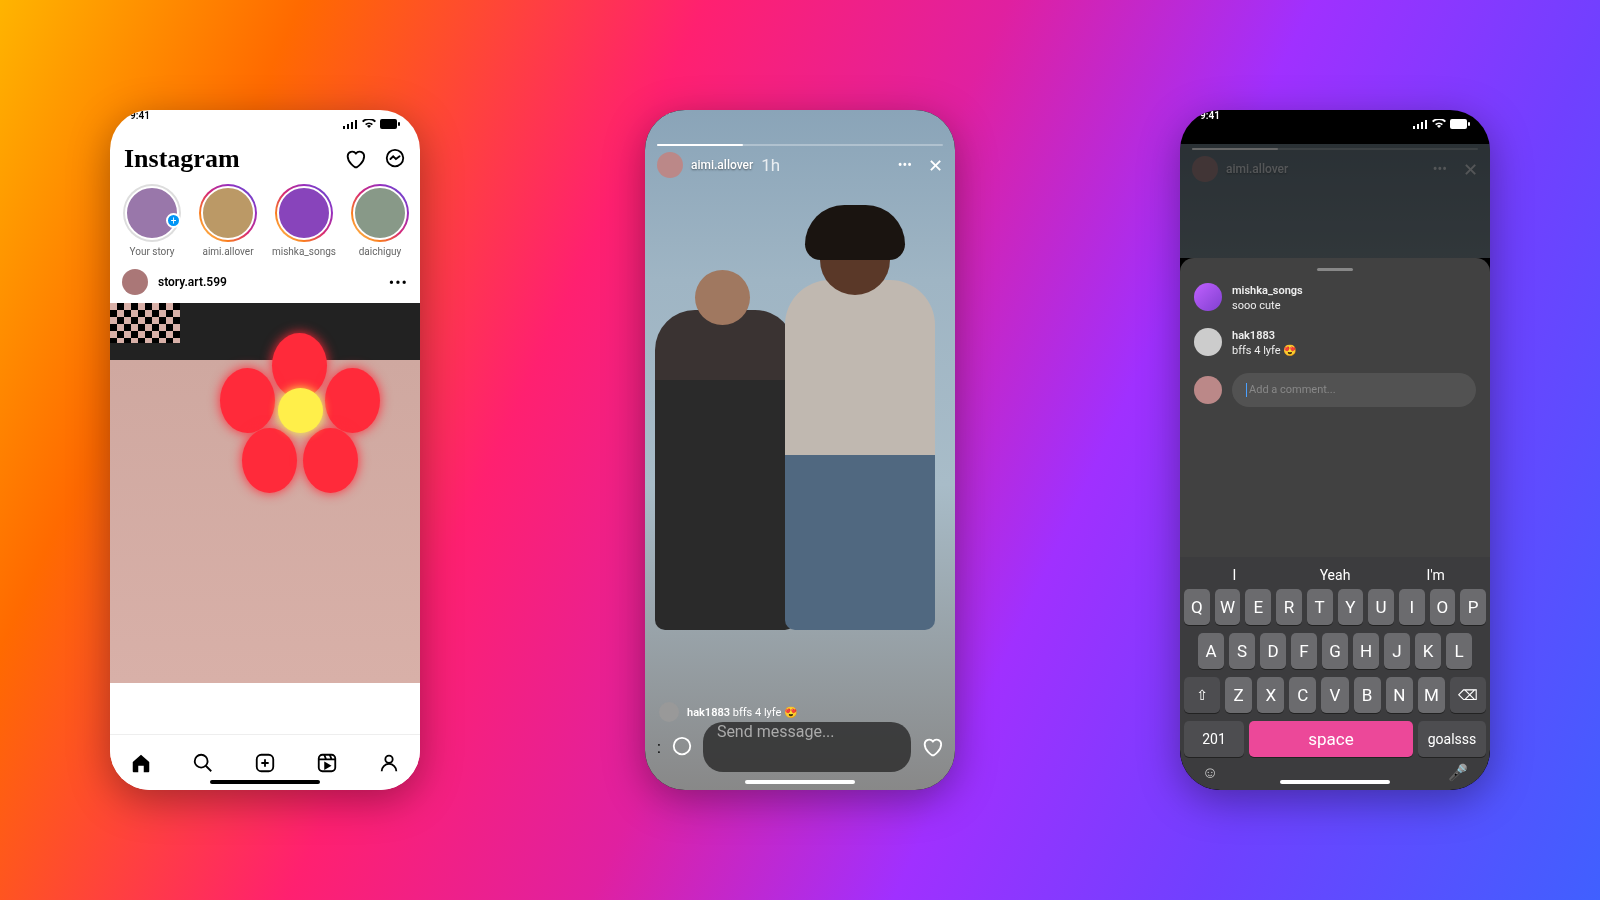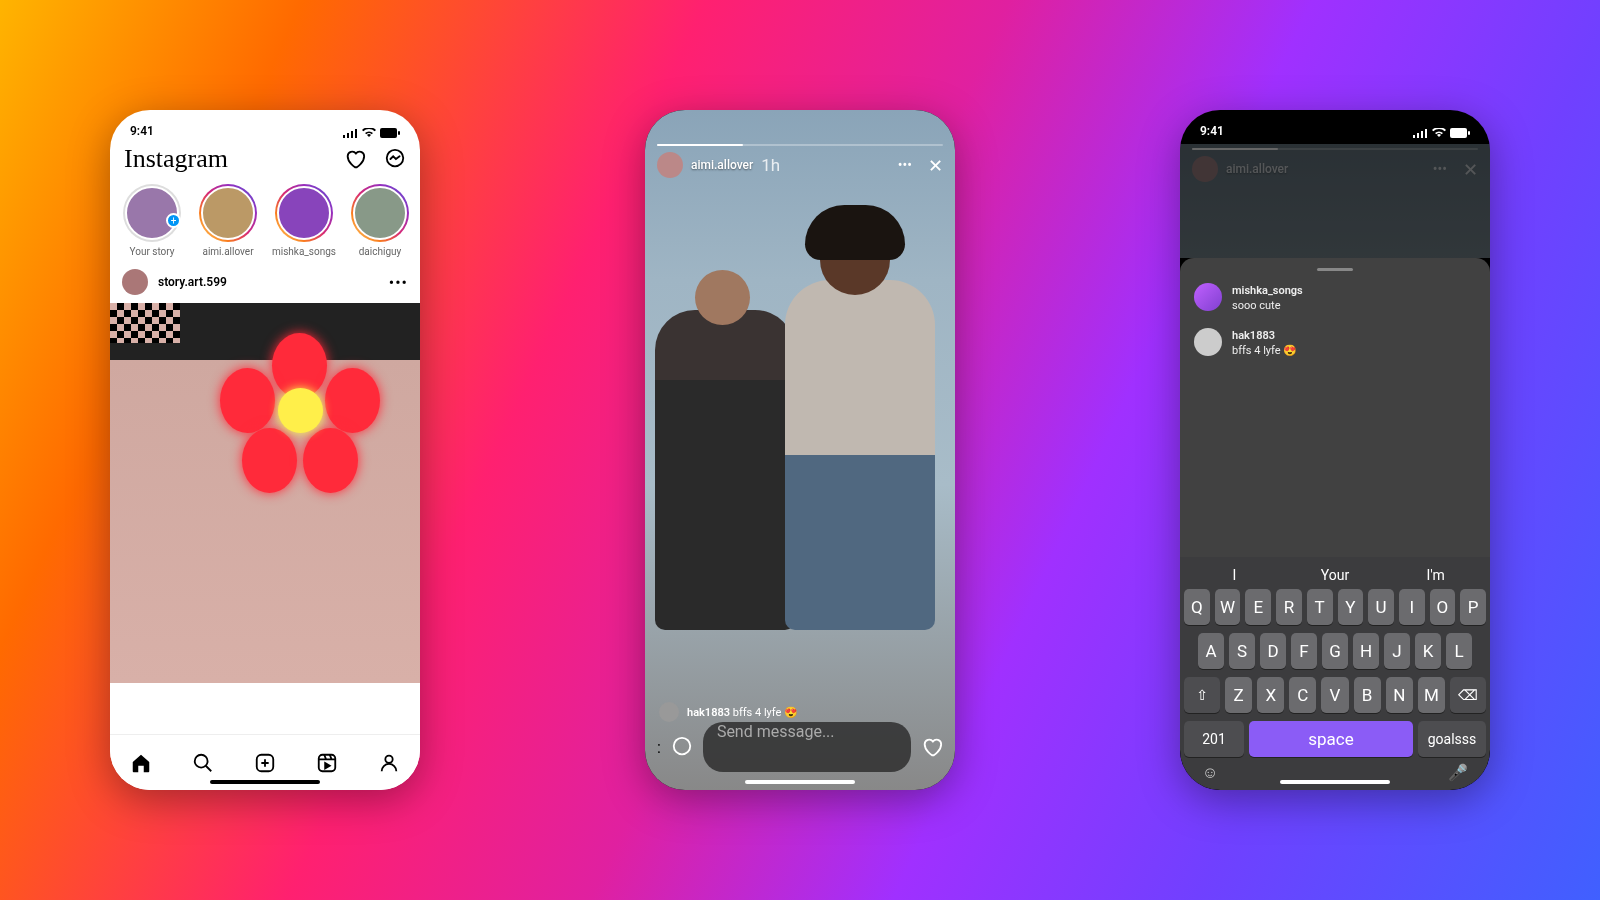--- a/index.html
+++ b/index.html
@@ -2,28 +2,28 @@
 <html><head>
 <meta charset="utf-8">
 <style>
 *{margin:0;padding:0;box-sizing:border-box;font-family:-apple-system,BlinkMacSystemFont,'Segoe UI',Roboto,sans-serif}
 body{width:1600px;height:900px;background:linear-gradient(115deg,#ffb400 0%,#ff6a00 15%,#ff2070 35%,#e020a0 50%,#a030ff 65%,#7040ff 80%,#4060ff 100%);display:flex;justify-content:space-between;align-items:center;padding:50px 110px;overflow:hidden}
 
 .phone{width:310px;height:680px;border-radius:40px;position:relative;overflow:hidden;box-shadow:0 10px 40px rgba(0,0,0,.35)}
 .phone.light{background:#fff}
 .phone.dark{background:#000}
 
-.statusbar{height:28px;display:flex;justify-content:space-between;align-items:flex-end;padding:0 20px;font-size:12px;font-weight:600}
+.statusbar{height:28px;display:flex;justify-content:space-between;padding:0 20px;font-size:10px;font-weight:600}
 .phone.light .statusbar{color:#000}
 .phone.dark .statusbar{color:#fff}
 .status-right{display:flex;gap:4px;align-items:center}
 
 
 .ig-header{display:flex;justify-content:space-between;align-items:center;padding:6px 14px}
-.ig-logo{font-family:'Brush Script MT',cursive;font-size:26px;font-weight:400}
+.ig-logo{font-family:'Brush Script MT',cursive;font-size:26px;font-weight:700}
 .ig-actions{display:flex;gap:18px;align-items:center}
 
 .stories{display:flex;gap:12px;padding:4px 10px;overflow:hidden}
 .story{display:flex;flex-direction:column;align-items:center;gap:4px;width:64px;flex-shrink:0}
 .story-ring{width:58px;height:58px;border-radius:50%;padding:2px;display:flex;align-items:center;justify-content:center}
 .story-ring.grad{background:linear-gradient(45deg,#feda75,#fa7e1e,#d62976,#962fbf,#4f5bd5)}
 .story-ring.none{background:#ddd}
 .story-avatar{width:100%;height:100%;border-radius:50%;border:2px solid #fff;background:#888}
 .story-label{font-size:10px;color:#666;white-space:nowrap}
 .story-add{width:15px;height:15px;border-radius:50%;background:#0095f6;border:2px solid #fff;position:absolute;bottom:14px;right:0;color:#fff;font-size:10px;line-height:11px;text-align:center}
@@ -290,25 +290,32 @@
           <div>sooo cute</div>
         </div>
     </div>
     <div class="comment-row">
       <div class="cav c3"></div>
       <div class="ctxt">
           <div class="cuser">hak1883</div>
           <div>bffs 4 lyfe 😍</div>
         </div>
     </div>
+    <div class="comment-input-row">
+      <div class="cav"></div>
+      <div class="comment-input">
+          <span class="cursor-bar"></span>
+          <span>Add a comment...</span>
+        </div>
+    </div>
 
     <div class="keyboard">
       <div class="suggestions">
         <span>I</span>
-        <span>Your</span>
+        <span>Yeah</span>
         <span>I'm</span>
       </div>
       <div class="krow" id="kr1">
           <div class="key">Q</div>
           <div class="key">W</div>
           <div class="key">E</div>
           <div class="key">R</div>
           <div class="key">T</div>
           <div class="key">Y</div>
           <div class="key">U</div>
@@ -335,21 +342,21 @@
             <div class="key">C</div>
             <div class="key">V</div>
             <div class="key">B</div>
             <div class="key">N</div>
             <div class="key">M</div>
           </div>
         <div class="key fn">⌫</div>
       </div>
       <div class="kbottom">
         <div class="key fn" style="max-width:60px">201</div>
-        <div class="key wide" style="background:#8b5cf6">space</div>
+        <div class="key wide" style="background:#ec4899">space</div>
         <div class="key fn" style="max-width:68px">goalsss</div>
       </div>
       <div class="kb-foot">
         <span>☺</span>
         <span>🎤</span>
       </div>
     </div>
   </div>
   <div class="home-ind"></div>
 </div>

